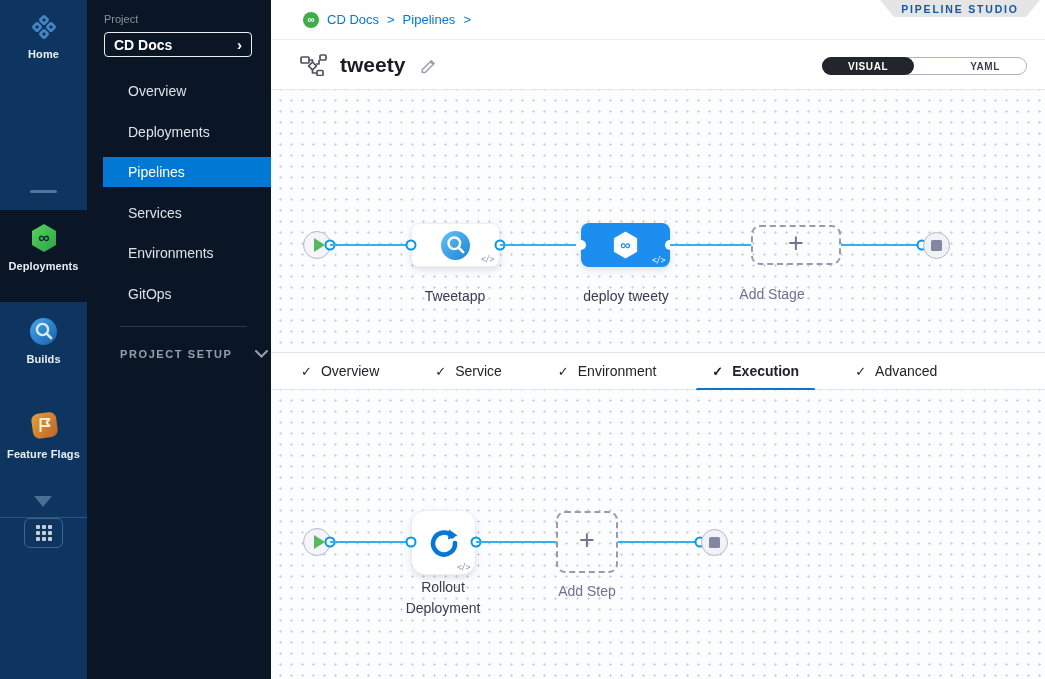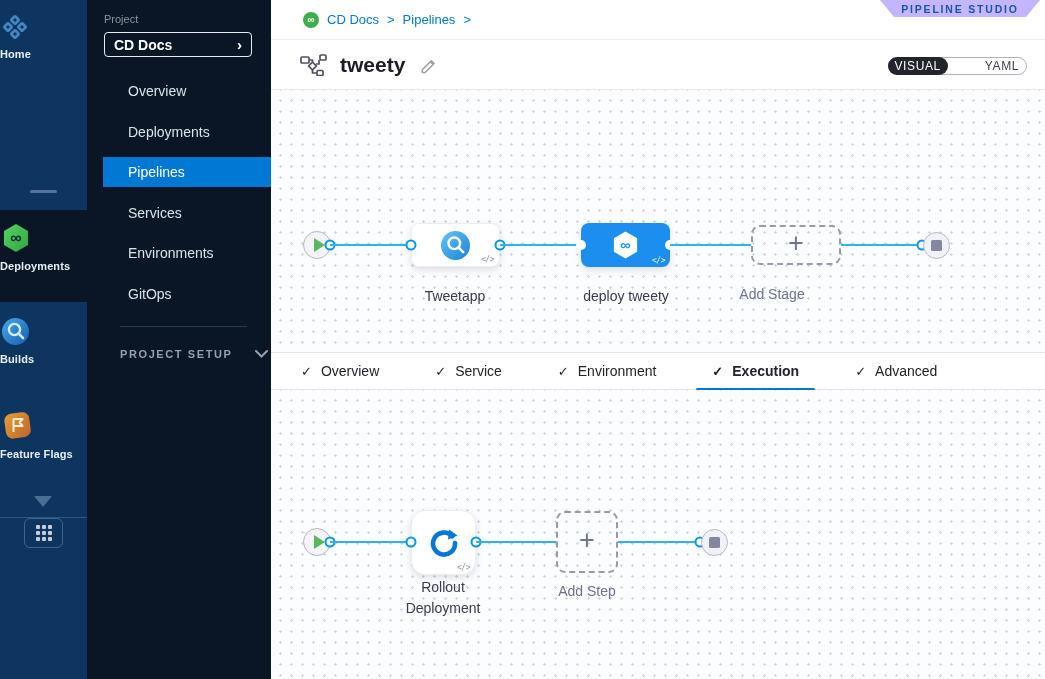--- a/index.html
+++ b/index.html
@@ -3,21 +3,21 @@
 <meta charset="utf-8">
 <style>
   * { margin:0; padding:0; box-sizing:border-box; }
   html,body { width:1045px; height:679px; overflow:hidden;
     font-family:"Liberation Sans", sans-serif; background:#fff; }
   .app { display:flex; width:1045px; height:679px; }
 
   
   .rail { position:relative; width:87px; height:679px; background:#0d3560; flex:0 0 87px; }
   .rail-item { position:absolute; left:0; width:87px; display:flex; flex-direction:column;
-    align-items:flex-start; gap:6px; cursor:pointer; }
+    align-items:center; gap:6px; cursor:pointer; }
   .rail-item .lbl { font-size:11px; font-weight:700; color:#e9eef5; letter-spacing:.1px; }
   .rail-active { position:absolute; left:0; top:210px; width:87px; height:92px; background:#0a1626; }
   .rail-dash { position:absolute; left:30px; top:190px; width:27px; height:3px; background:#53759a; border-radius:2px; }
   .rail-chevron { position:absolute; left:34px; top:496px; width:0; height:0; cursor:pointer;
     border-left:9px solid transparent; border-right:9px solid transparent; border-top:11px solid #4a6f94; }
   .rail-divider { position:absolute; left:0; top:517px; width:87px; height:1px; background:#2c5682; }
   .grid-btn { position:absolute; left:24px; top:518px; width:39px; height:30px; background:#0d3560;
     border:1px solid #3c6590; border-radius:6px; display:flex; align-items:center; justify-content:center; cursor:pointer; }
   .grid-ico { display:grid; grid-template-columns:repeat(3,4px); grid-template-rows:repeat(3,4px); gap:2px; }
   .grid-ico i { background:#c7cdd6; border-radius:1px; }
@@ -38,31 +38,31 @@
   .setup-row { position:absolute; left:33px; top:348px; display:flex; align-items:center; gap:22px; cursor:pointer; }
   .setup-row .cap { font-size:11px; font-weight:700; letter-spacing:1.6px; color:#93a1ad; }
 
   
   .main { position:relative; width:774px; height:679px; background:#fff; }
 
   .crumb-bar { position:absolute; left:0; top:0; width:774px; height:40px; background:#fff;
     border-bottom:1px solid #ebedf2; display:flex; align-items:center; padding-left:32px; gap:8px; }
   .crumb-link { font-size:13px; color:#0278d5; cursor:pointer; }
   .crumb-sep { font-size:13px; color:#0278d5; }
-  .studio-badge { position:absolute; right:5px; top:0; width:160px; height:17px; background:#c4b5fd;
+  .studio-badge { position:absolute; right:5px; top:0; width:160px; height:17px; background:#e5e5e5;
     clip-path:polygon(0 0,100% 0,calc(100% - 14px) 100%,14px 100%);
     display:flex; align-items:center; justify-content:center;
     font-size:10.5px; font-weight:700; letter-spacing:1.8px; color:#1457a8; }
 
   .title-bar { position:absolute; left:0; top:40px; width:774px; height:50px; background:#fff;
     border-bottom:1px solid #e6e8ee; display:flex; align-items:center; padding-left:29px; gap:13px; }
   .pipe-name { font-size:21px; font-weight:700; color:#1c1c28; }
   .view-toggle { position:absolute; right:18px; top:57px; height:18px; border:1px solid #b0b1c9;
     border-radius:10px; background:#fff; display:flex; align-items:center; }
-  .seg { font-size:12px; font-weight:400; letter-spacing:.6px; padding:0 7px; height:18px;
+  .seg { font-size:10px; font-weight:700; letter-spacing:.6px; padding:0 26px; height:18px;
     display:flex; align-items:center; cursor:pointer; }
   .seg.dark { background:#23252d; color:#fff; border-radius:10px; margin:-1px; height:18px; }
   .seg.lite { color:#3f414f;margin-left:31px; }
 
   .canvas { position:absolute; left:0; width:774px; background-color:#fcfdff;
     background-image:radial-gradient(circle,#ccd7e6 1.1px,transparent 1.1px);
     background-size:11px 11px; background-position:4px 5px; }
   .canvas1 { top:90px; height:262px; }
   .canvas2 { top:390px; height:289px; }
 

